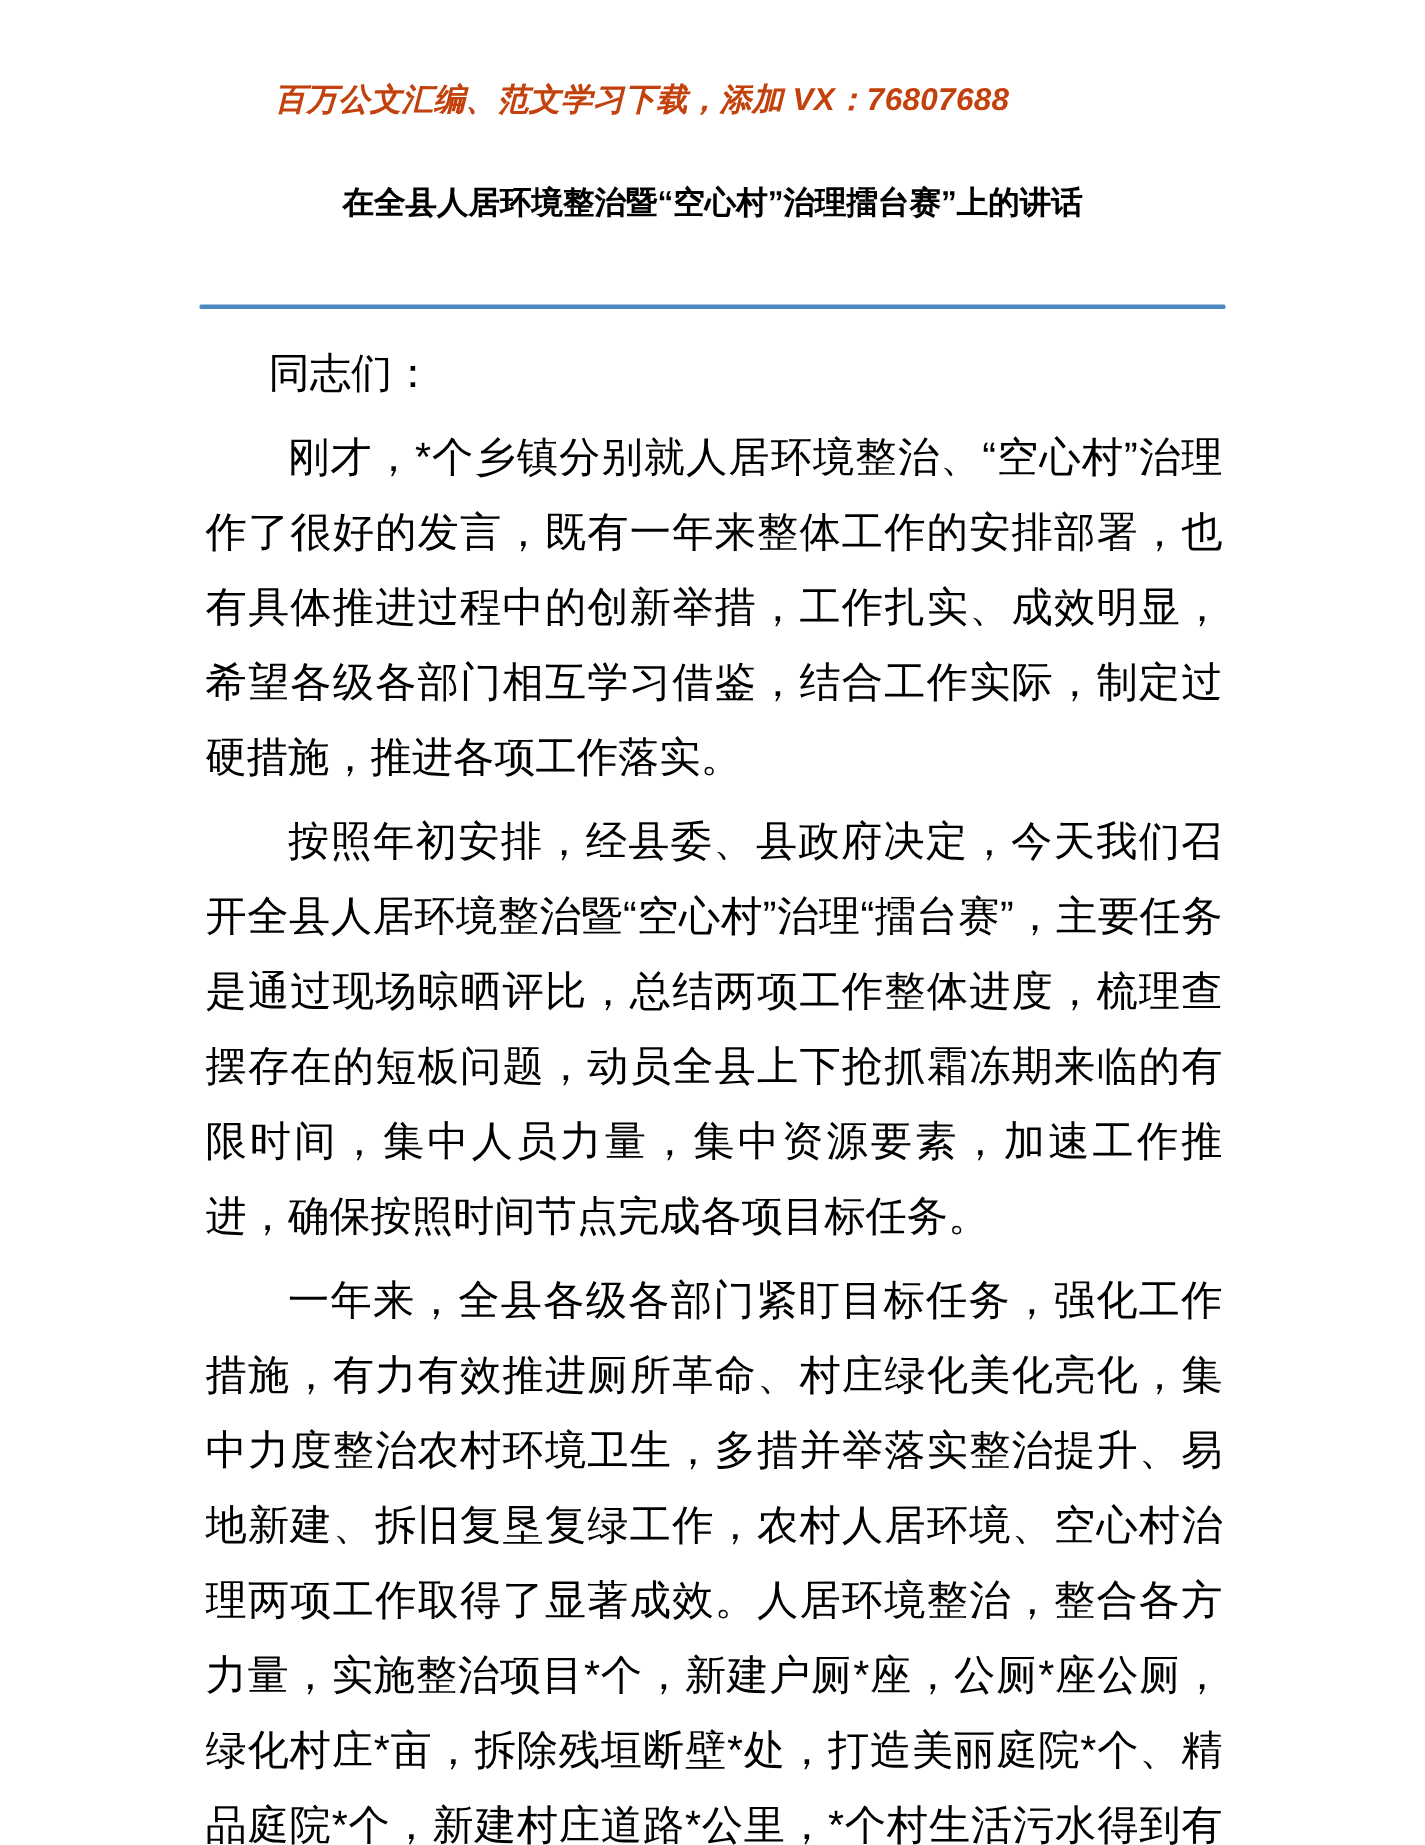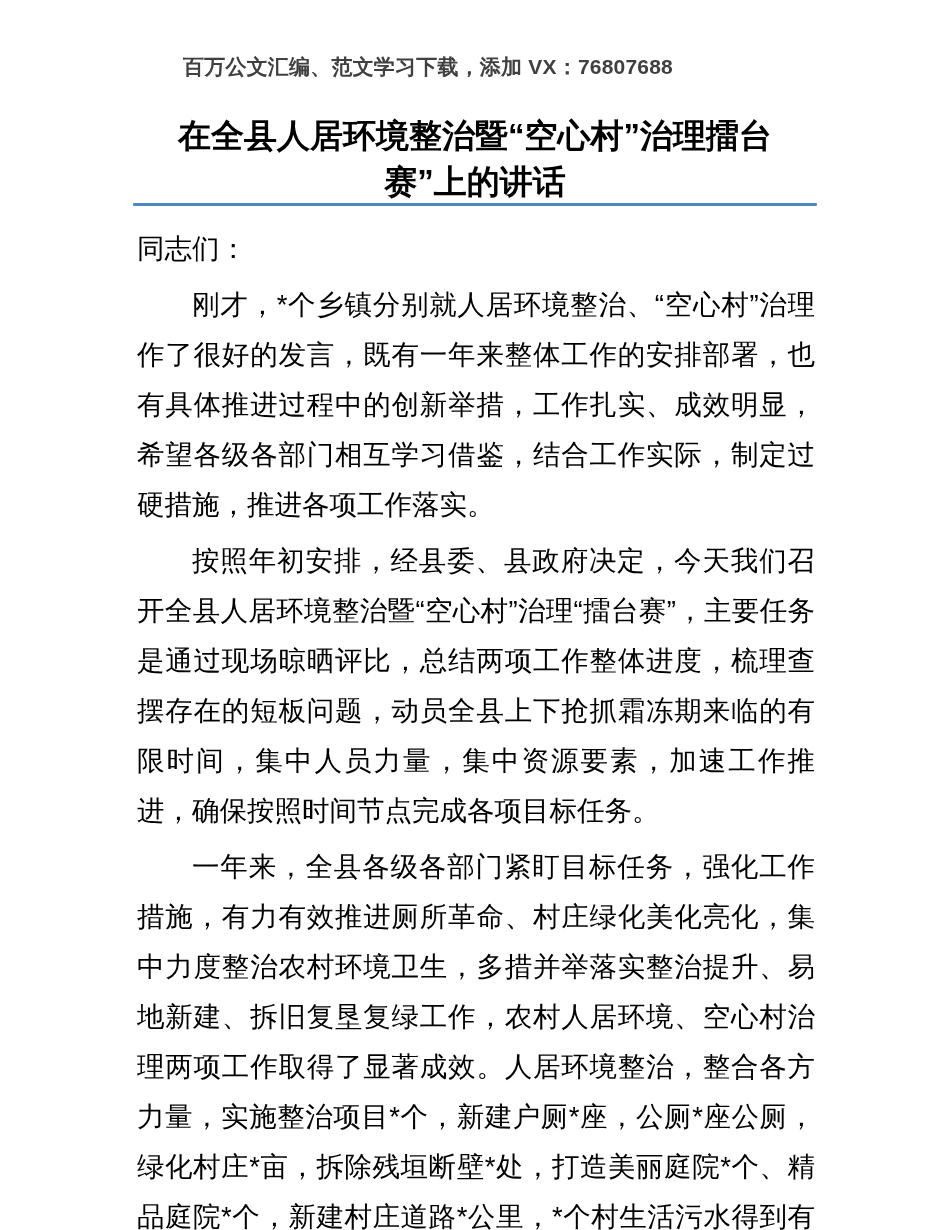--- a/index.html
+++ b/index.html
@@ -22,36 +22,37 @@
     box-sizing: border-box;
   }
 
   
   .promo-header {
     position: absolute;
     top: 52px;
     left: 0;
     width: 856px;
     text-align: center;
-    color: #404040;
+    color: #c2410c;
     font-size: 21px;
     font-weight: 700;
     letter-spacing: 0.2px;
     line-height: 30px;
     white-space: nowrap;
+    font-style: italic;
   }
 
   
   .doc-title {
     position: absolute;
     top: 113px;
     left: 137px;
     width: 676px;
     text-align: center;
-    font-size: 33px;
+    font-size: 21px;
     font-weight: 700;
     color: #000000;
     line-height: 46px;
     letter-spacing: 0px;
   }
 
   
   .title-rule {
     position: absolute;
     top: 203px;
@@ -90,19 +91,19 @@
 
 <div class="page">
 
   <div class="promo-header">百万公文汇编、范文学习下载，添加 VX：76807688</div>
 
   <div class="doc-title">在全县人居环境整治暨“空心村”治理擂台赛”上的讲话</div>
 
   <div class="title-rule"></div>
 
   <div class="body-text">
-    <p class="para" style="text-indent:0em;">同志们：</p>
+    <p class="para" style="text-indent:0em;margin-left:42px;">同志们：</p>
     <p class="para">刚才，*个乡镇分别就人居环境整治、“空心村”治理作了很好的发言，既有一年来整体工作的安排部署，也有具体推进过程中的创新举措，工作扎实、成效明显，希望各级各部门相互学习借鉴，结合工作实际，制定过硬措施，推进各项工作落实。</p>
     <p class="para">按照年初安排，经县委、县政府决定，今天我们召开全县人居环境整治暨“空心村”治理“擂台赛”，主要任务是通过现场晾晒评比，总结两项工作整体进度，梳理查摆存在的短板问题，动员全县上下抢抓霜冻期来临的有限时间，集中人员力量，集中资源要素，加速工作推进，确保按照时间节点完成各项目标任务。</p>
     <p class="para">一年来，全县各级各部门紧盯目标任务，强化工作措施，有力有效推进厕所革命、村庄绿化美化亮化，集中力度整治农村环境卫生，多措并举落实整治提升、易地新建、拆旧复垦复绿工作，农村人居环境、空心村治理两项工作取得了显著成效。人居环境整治，整合各方力量，实施整治项目*个，新建户厕*座，公厕*座公厕，绿化村庄*亩，拆除残垣断壁*处，打造美丽庭院*个、精品庭院*个，新建村庄道路*公里，*个村生活污水得到有效治理，*个村生活污水得到有效管控。*个行政村全</p>
   </div>
 
 </div>
 
 </body></html>

